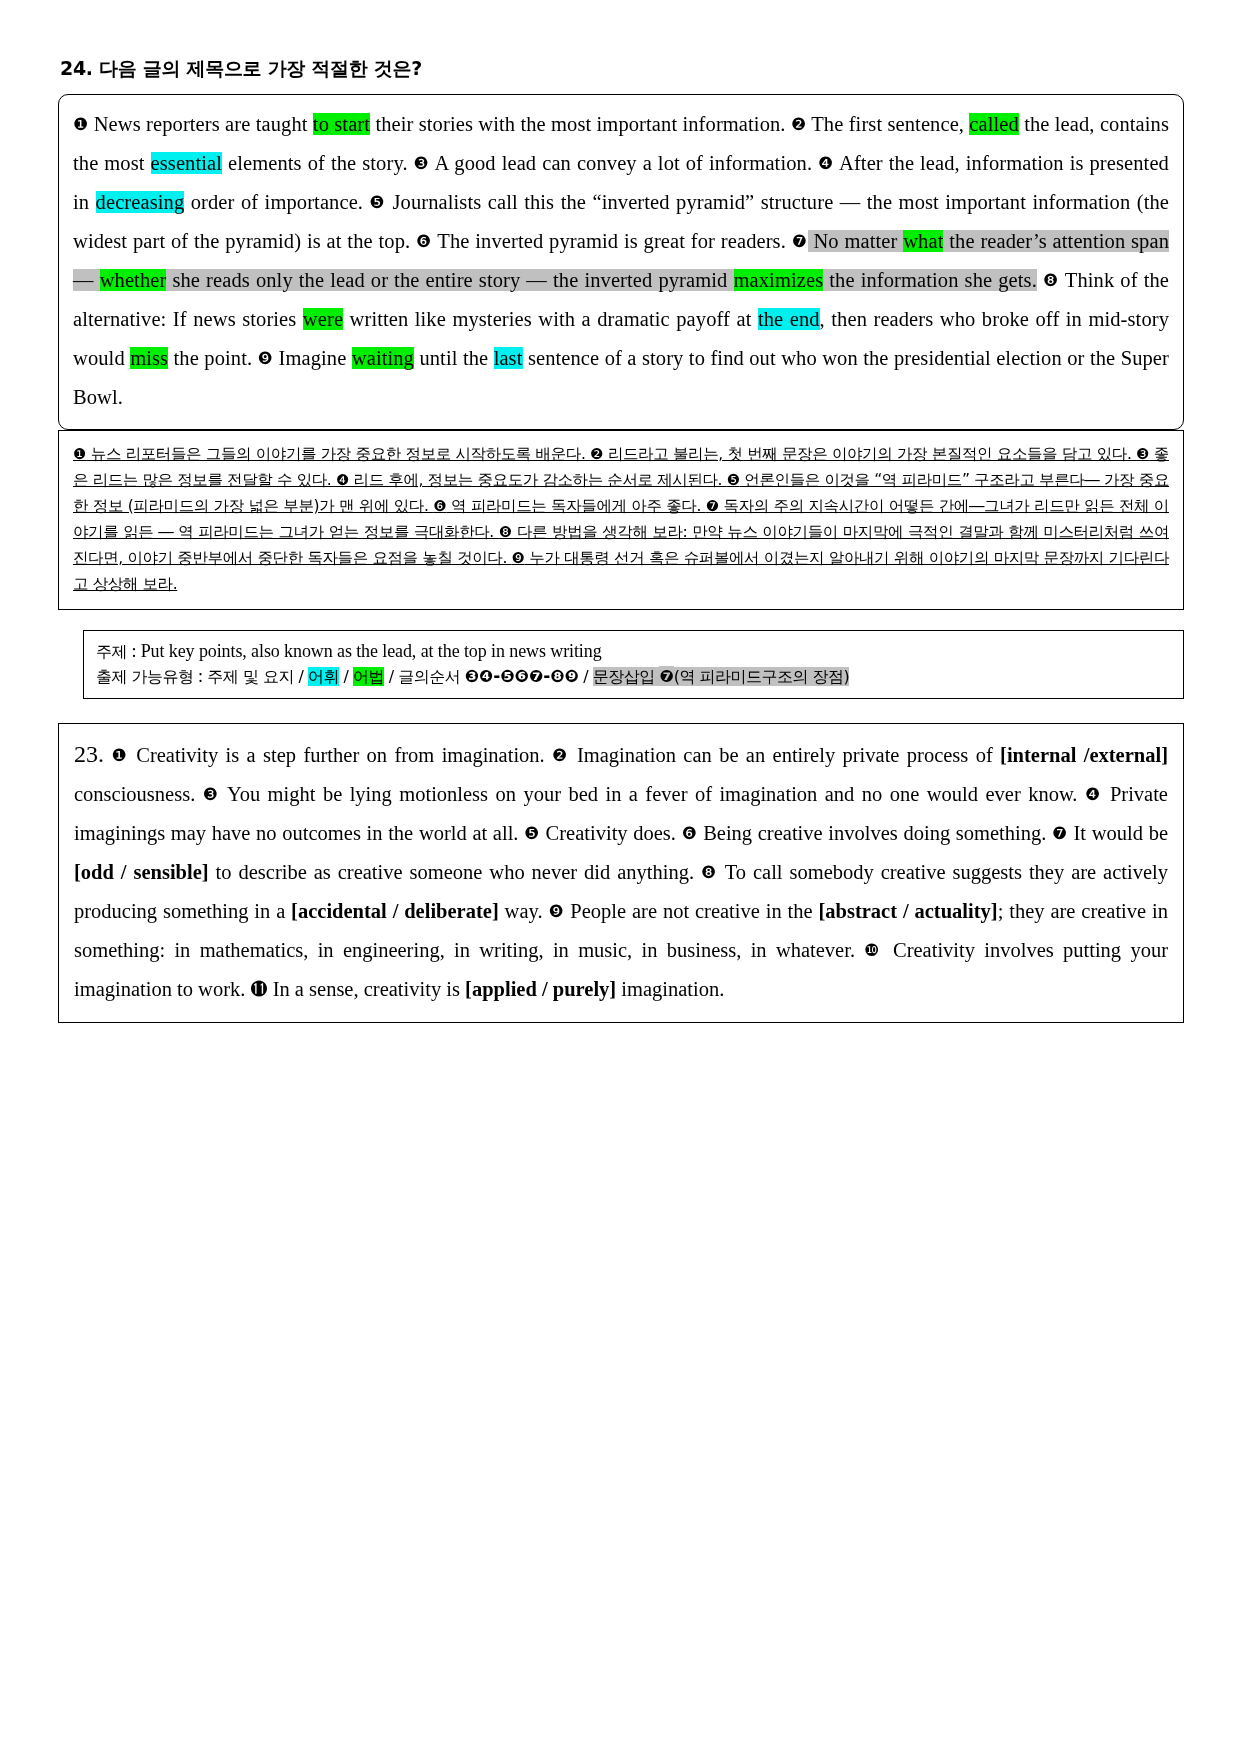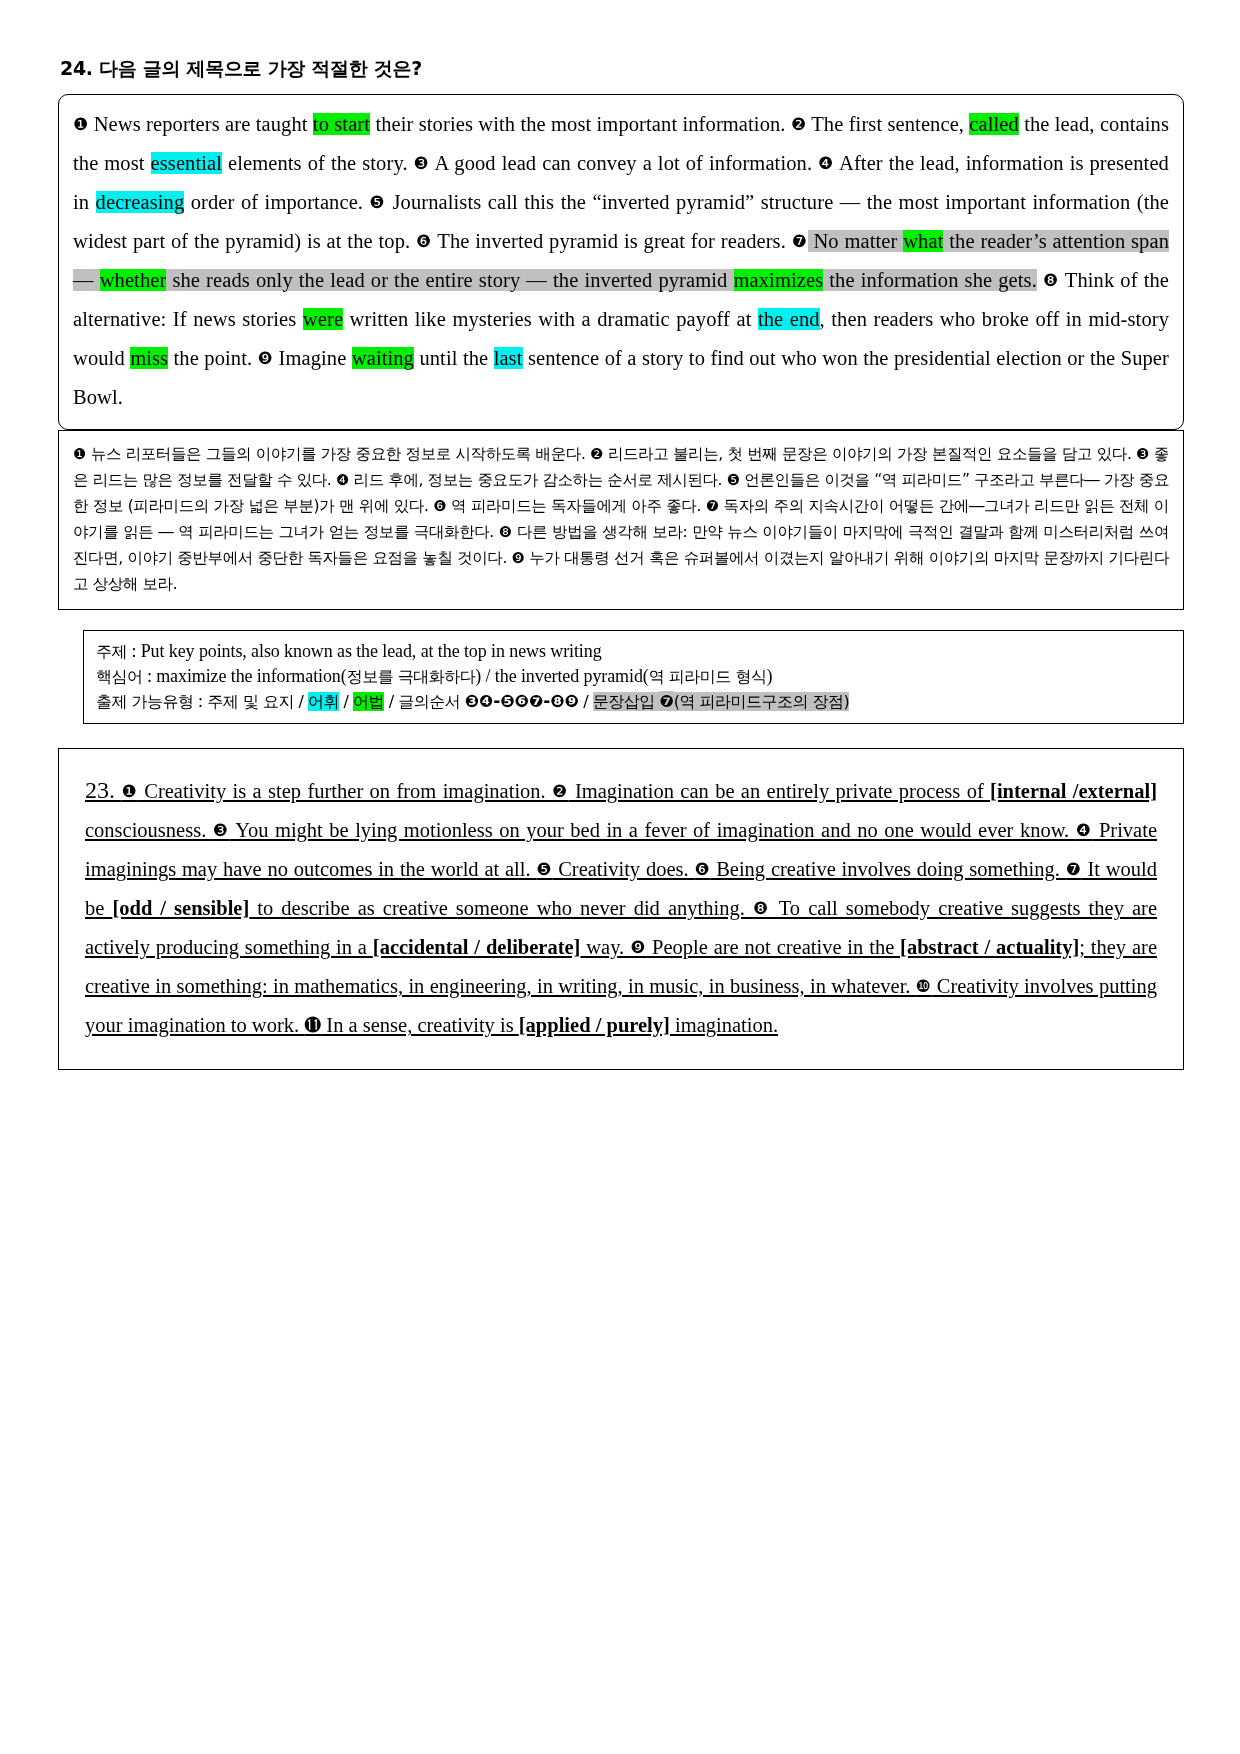--- a/index.html
+++ b/index.html
@@ -49,21 +49,21 @@
 
   
   .kor {
     font-family: "DejaVu Sans", "Liberation Sans", sans-serif;
     font-size: 15.5px;
     line-height: 26px;
     text-align: justify;
     text-justify: inter-word;
     letter-spacing: -0.4px;
   }
-  .kor p { margin: 0; }
+  .kor p { margin: 0; text-decoration: underline; }
 
   
   .summary {
     font-size: 18px;
     line-height: 25px;
     letter-spacing: -0.1px;
   }
   .summary .row { white-space: nowrap; }
   .summary .ko {
     font-family: "DejaVu Sans", "Liberation Sans", sans-serif;
@@ -71,21 +71,21 @@
     letter-spacing: -0.5px;
   }
 
   
   .q23 {
     font-size: 20.5px;
     line-height: 39px;
     text-align: justify;
     text-justify: inter-word;
   }
-  .q23 p { margin: 12px; text-decoration: underline; }
+  .q23 p { margin: 1px; }
   .qnum {
     font-size: 24px;
   }
 
   
   .hl-green  { background: #00ef00; }
   .hl-cyan   { background: #00f0f0; }
   .hl-gray   { background: #c0c0c0; }
   .choice    { font-weight: bold; }
   .cnum {
@@ -116,21 +116,20 @@
   <div class="block eng">
     <p><span class="cnum">❶</span><span> News reporters are taught </span><span class="hl-green">to start</span><span> their stories with the most important information. </span><span class="cnum">❷</span><span> The first sentence, </span><span class="hl-green">called</span><span> the lead, contains the most </span><span class="hl-cyan">essential</span><span> elements of the story. </span><span class="cnum">❸</span><span> A good lead can convey a lot of information. </span><span class="cnum">❹</span><span> After the lead, information is presented in </span><span class="hl-cyan">decreasing</span><span> order of importance. </span><span class="cnum">❺</span><span> Journalists call this the “inverted pyramid” structure ― the most important information (the widest part of the pyramid) is at the top. </span><span class="cnum">❻</span><span> The inverted pyramid is great for readers. </span><span class="cnum">❼</span><span class="hl-gray"> No matter </span><span class="hl-green">what</span><span class="hl-gray"> the reader’s attention span ― </span><span class="hl-green">whether</span><span class="hl-gray"> she reads only the lead or the entire story ― the inverted pyramid </span><span class="hl-green">maximizes</span><span class="hl-gray"> the information she gets.</span> <span class="cnum">❽</span><span> Think of the alternative: If news stories </span><span class="hl-green">were</span><span> written like mysteries with a dramatic payoff at </span><span class="hl-cyan">the end</span><span>, then readers who broke off in mid-story would </span><span class="hl-green">miss</span><span> the point. </span><span class="cnum">❾</span><span> Imagine </span><span class="hl-green">waiting</span><span> until the </span><span class="hl-cyan">last</span><span> sentence of a story to find out who won the presidential election or the Super Bowl.</span></p>
   </div>
 
   <div class="block kor" style="margin-top:-20px;">
     <p><span class="cnum-sm">❶</span><span> 뉴스 리포터들은 그들의 이야기를 가장 중요한 정보로 시작하도록 배운다. </span><span class="cnum-sm">❷</span><span> 리드라고 불리는, 첫 번째 문장은 이야기의 가장 본질적인 요소들을 담고 있다. </span><span class="cnum-sm">❸</span><span> 좋은 리드는 많은 정보를 전달할 수 있다. </span><span class="cnum-sm">❹</span><span> 리드 후에, 정보는 중요도가 감소하는 순서로 제시된다. </span><span class="cnum-sm">❺</span><span> 언론인들은 이것을 “역 피라미드” 구조라고 부른다― 가장 중요한 정보 (피라미드의 가장 넓은 부분)가 맨 위에 있다. </span><span class="cnum-sm">❻</span><span> 역 피라미드는 독자들에게 아주 좋다. </span><span class="cnum-sm">❼</span><span> 독자의 주의 지속시간이 어떻든 간에―그녀가 리드만 읽든 전체 이야기를 읽든 ― 역 피라미드는 그녀가 얻는 정보를 극대화한다. </span><span class="cnum-sm">❽</span><span> 다른 방법을 생각해 보라: 만약 뉴스 이야기들이 마지막에 극적인 결말과 함께 미스터리처럼 쓰여진다면, 이야기 중반부에서 중단한 독자들은 요점을 놓칠 것이다. </span><span class="cnum-sm">❾</span><span> 누가 대통령 선거 혹은 슈퍼볼에서 이겼는지 알아내기 위해 이야기의 마지막 문장까지 기다린다고 상상해 보라.</span></p>
   </div>
 
   <div class="block summary" style="padding:8px 12px 9px 12px;margin-left:25px;">
     <div class="row"><span class="ko">주제</span><span> : </span><span>Put key points, also known as the lead, at the top in news writing</span></div>
-    <div class="row"><span class="ko">핵심어</span><span> : </span><span>maximize the information(</span><span class="ko">정보를 극대화하다</span><span>) / the inverted pyramid(</span><span class="ko">역 피라미드 형식</span><span>)</span></div>
     <div class="row"><span class="ko">출제 가능유형</span><span> : </span><span class="ko">주제 및 요지 / </span><span class="ko hl-cyan">어휘</span><span class="ko"> / </span><span class="ko hl-green">어법</span><span class="ko"> / 글의순서 </span><span class="seq">❸❹-❺❻❼-❽❾</span><span class="ko"> / </span><span class="ko hl-gray">문장삽입 </span><span class="seq hl-gray">❼</span><span class="ko hl-gray">(역 피라미드구조의 장점)</span></div>
   </div>
 
   <div class="block q23" style="margin-top:24px;">
     <p><span class="qnum">23.</span> <span class="cnum">❶</span><span> Creativity is a step further on from imagination. </span><span class="cnum">❷</span><span> Imagination can be an entirely private process of </span><span class="choice">[internal /external]</span><span> consciousness. </span><span class="cnum">❸</span><span> You might be lying motionless on your bed in a fever of imagination and no one would ever know. </span><span class="cnum">❹</span><span> Private imaginings may have no outcomes in the world at all. </span><span class="cnum">❺</span><span> Creativity does. </span><span class="cnum">❻</span><span> Being creative involves doing something. </span><span class="cnum">❼</span><span> It would be </span><span class="choice">[odd / sensible]</span><span> to describe as creative someone who never did anything. </span><span class="cnum">❽</span><span> To call somebody creative suggests they are actively producing something in a </span><span class="choice">[accidental / deliberate]</span><span> way. </span><span class="cnum">❾</span><span> People are not creative in the </span><span class="choice">[abstract / actuality]</span><span>; they are creative in something: in mathematics, in engineering, in writing, in music, in business, in whatever. </span><span class="cnum">❿</span><span> Creativity involves putting your imagination to work. </span><span class="cnum">⓫</span><span> In a sense, creativity is </span><span class="choice">[applied / purely]</span><span> imagination.</span></p>
   </div>
 
 </div>
 
 </body></html>

